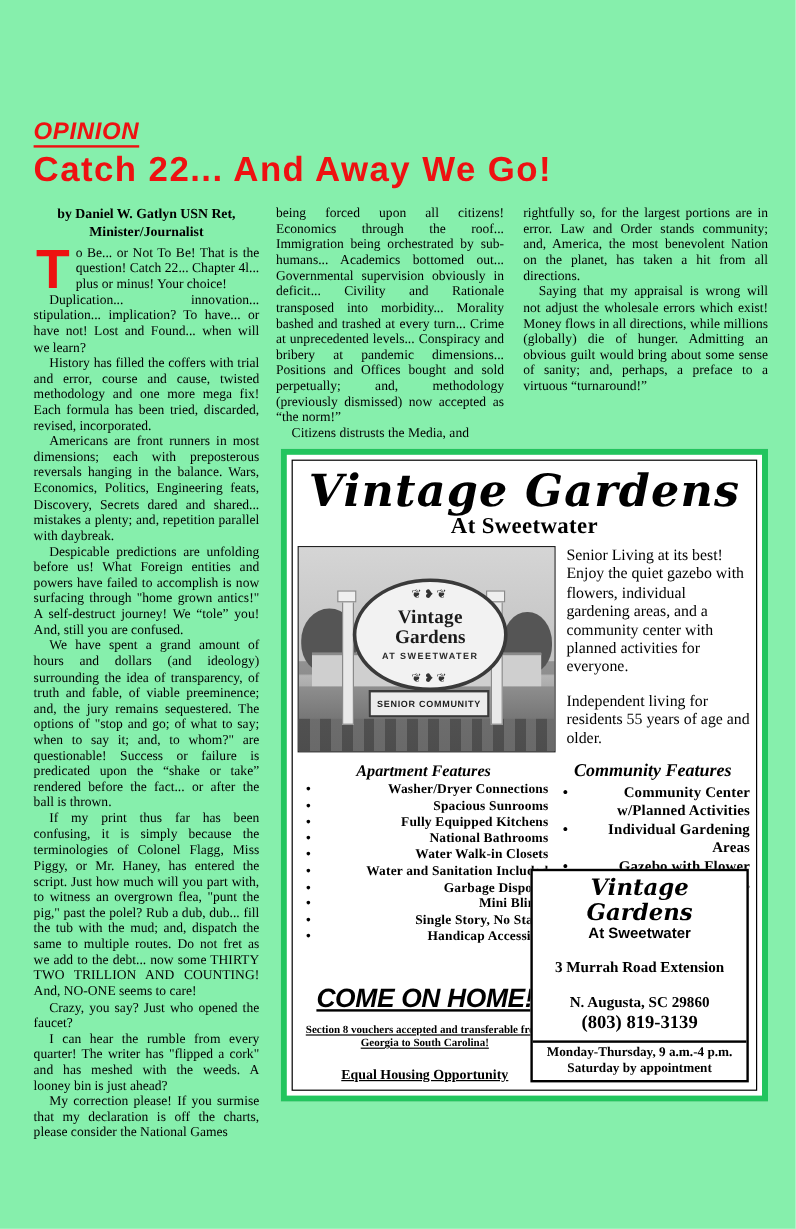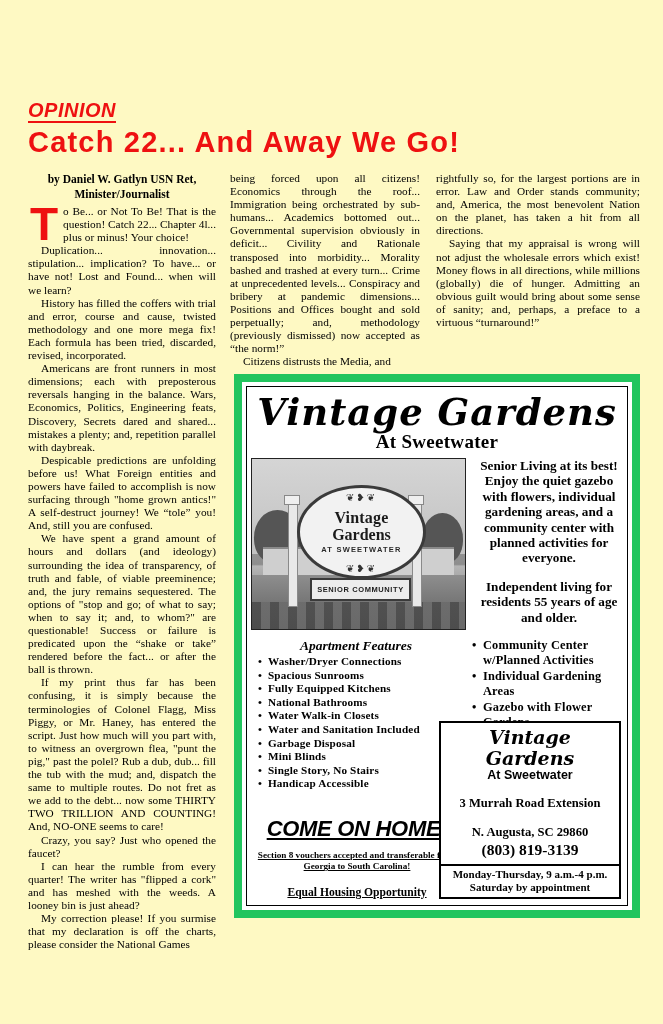--- a/index.html
+++ b/index.html
@@ -13,21 +13,21 @@
     font-family: "Liberation Serif", serif;
     color: #000;
     position: relative;
     overflow: hidden;
   }
   .page {
     position: absolute;
     left: 0; top: 0;
     width: 663px;
     height: 1024px;
-    background: #fef9c3;
+    background: #86efac;
   }
 
   
   .masthead {
     position: absolute;
     left: 28px;
     top: 100px;
     width: 610px;
   }
   .kicker {
@@ -99,21 +99,21 @@
     margin-right: 2px;
   }
 
   
   .ad {
     position: absolute;
     left: 234px;
     top: 374px;
     width: 406px;
     height: 544px;
-    border: 8px solid #22c55e;
+    border: 5px solid #22c55e;
     background: #fff;
     box-sizing: border-box;
     padding: 4px;
   }
   .ad-inner {
     border: 1px solid #000;
     width: 100%;
     height: 100%;
     box-sizing: border-box;
     position: relative;
@@ -252,22 +252,21 @@
     background: repeating-linear-gradient(90deg, #4a4a4a 0 9px, #6b6b6b 9px 18px);
     opacity: .85;
   }
 
   .ad-desc {
     flex: 1 1 auto;
     padding-left: 9px;
     font-family: "Liberation Serif", serif;
     font-size: 13.2px;
     line-height: 15.4px;
-    font-weight: 700;
-    text-align: center;
+    font-weight: 400;
   }
   .ad-desc p { margin: 0; }
   .ad-desc p + p { margin-top: 13px; }
 
   
   .feat-row {
     display: flex;
     margin-top: 8px;
     padding: 0 5px;
   }
@@ -285,21 +284,21 @@
   ul.feat {
     list-style: none;
     margin: 0;
     padding: 0 0 0 6px;
     font-family: "Liberation Serif", serif;
     font-weight: bold;
     font-size: 11.2px;
     line-height: 13.6px;
     letter-spacing: 0.15px;
   }
-  ul.feat li { padding-left: 10px; position: relative; }
+  ul.feat li { padding-left: 10px; position: relative; text-align: right; }
   ul.feat li:before {
     content: "•";
     position: absolute;
     left: 0; top: 0;
   }
   ul.feat.big {
     font-size: 12.4px;
     line-height: 15.4px;
   }
   ul.feat.big li { padding-left: 11px; }
@@ -472,20 +471,21 @@
             <li>National Bathrooms</li>
             <li>Water Walk-in Closets</li>
             <li>Water and Sanitation Included</li>
             <li>Garbage Disposal</li>
             <li>Mini Blinds</li>
             <li>Single Story, No Stairs</li>
             <li>Handicap Accessible</li>
           </ul>
         </div>
         <div class="feat-right">
+          <div class="feat-title big">Community Features</div>
           <ul class="feat big">
             <li>Community Center w/Planned Activities</li>
             <li>Individual Gardening Areas</li>
             <li>Gazebo with Flower Gardens</li>
           </ul>
         </div>
       </div>
 
       <div class="coh">
         <div class="coh-head">COME ON HOME!</div>

